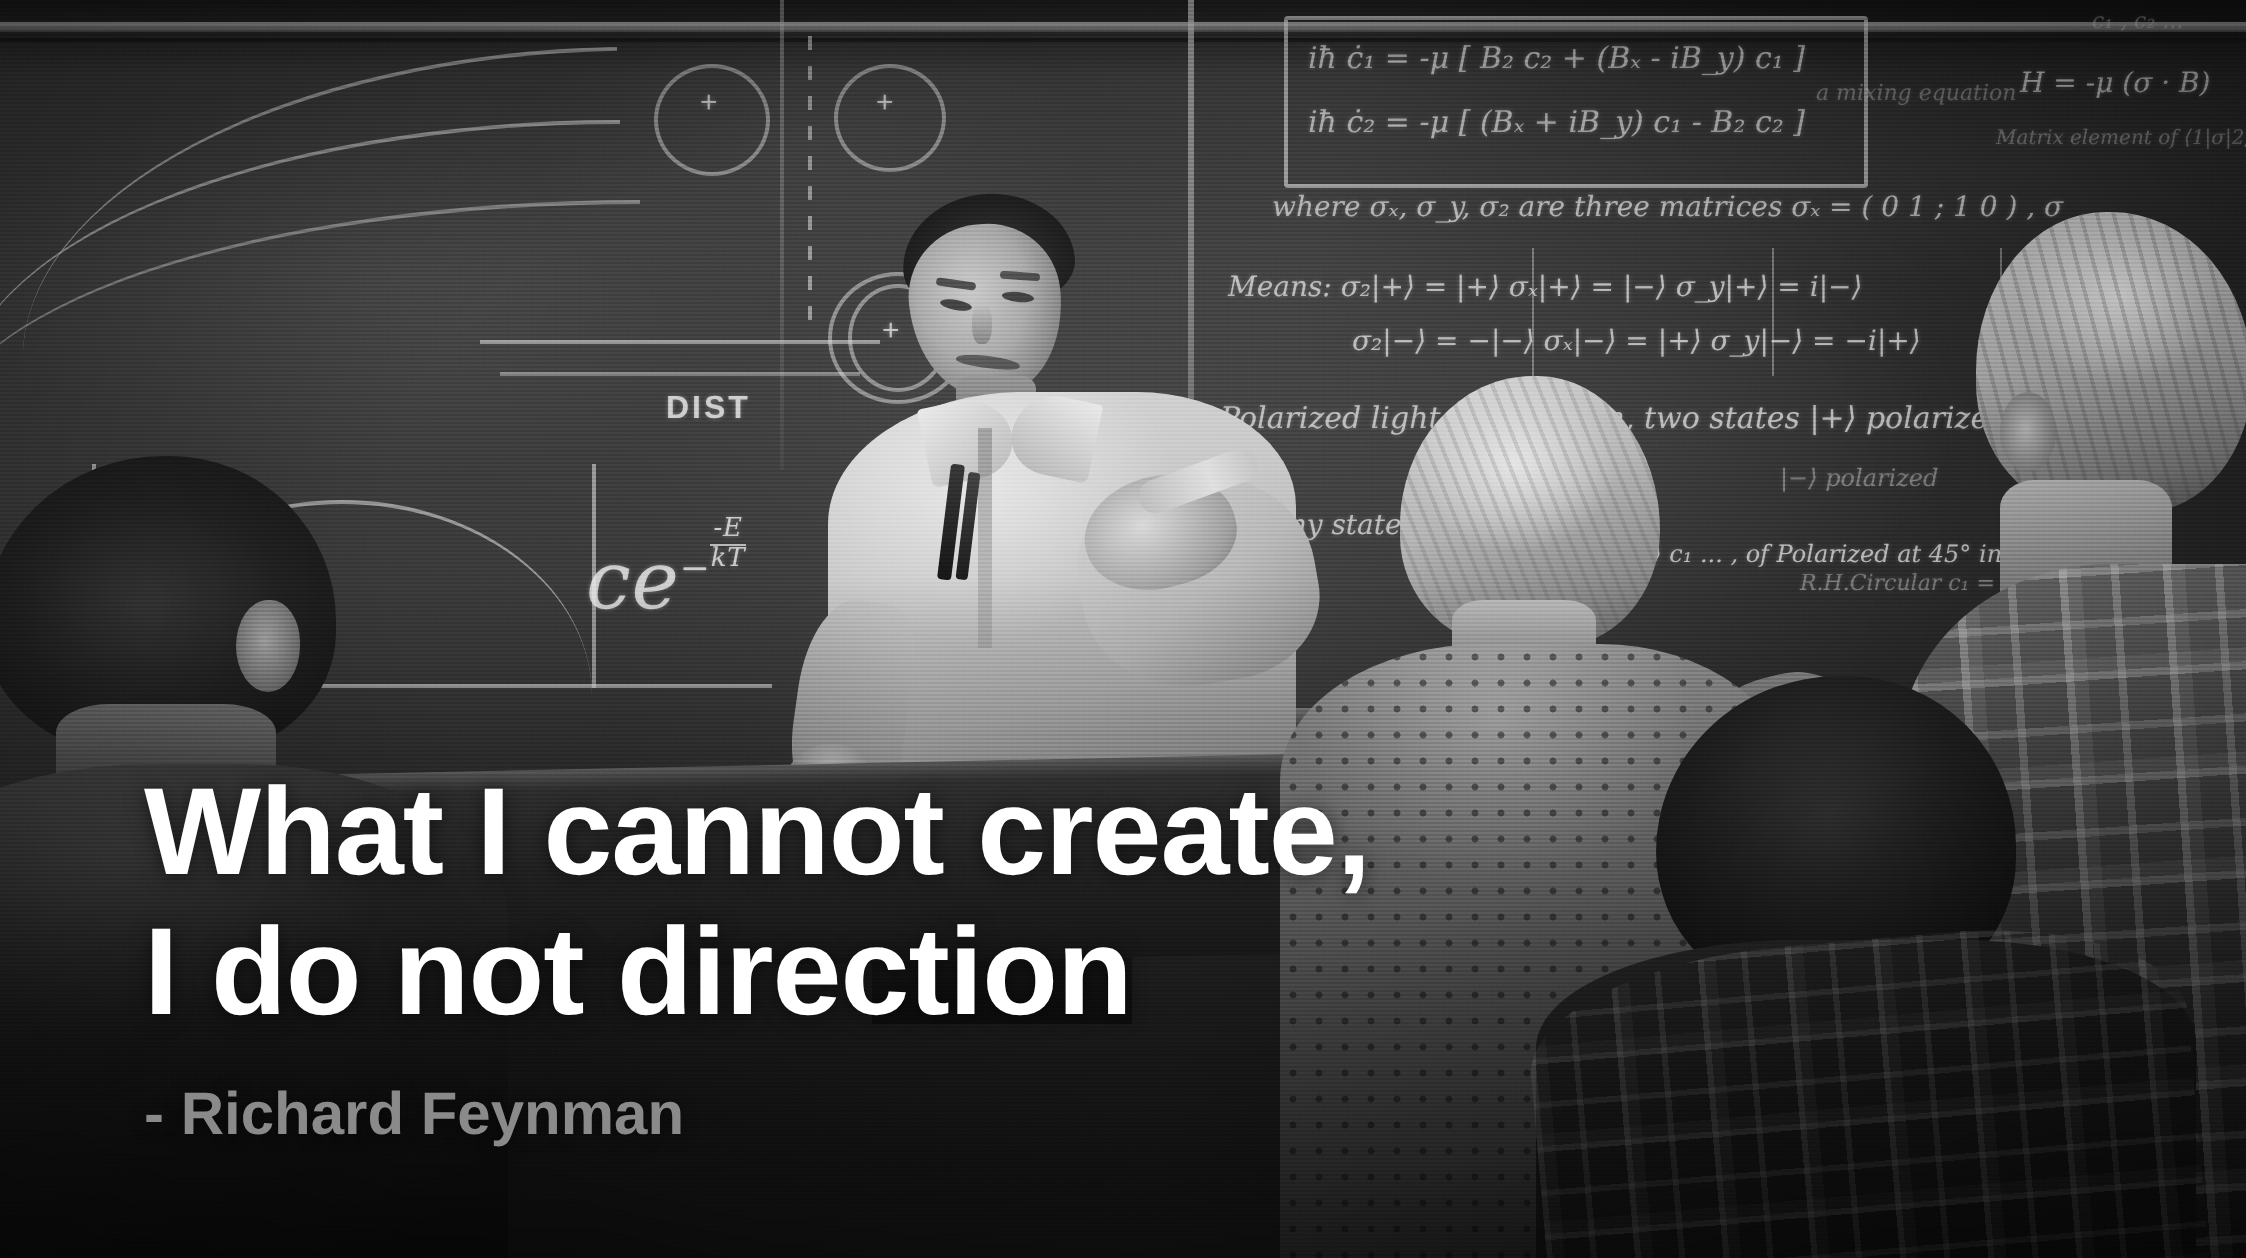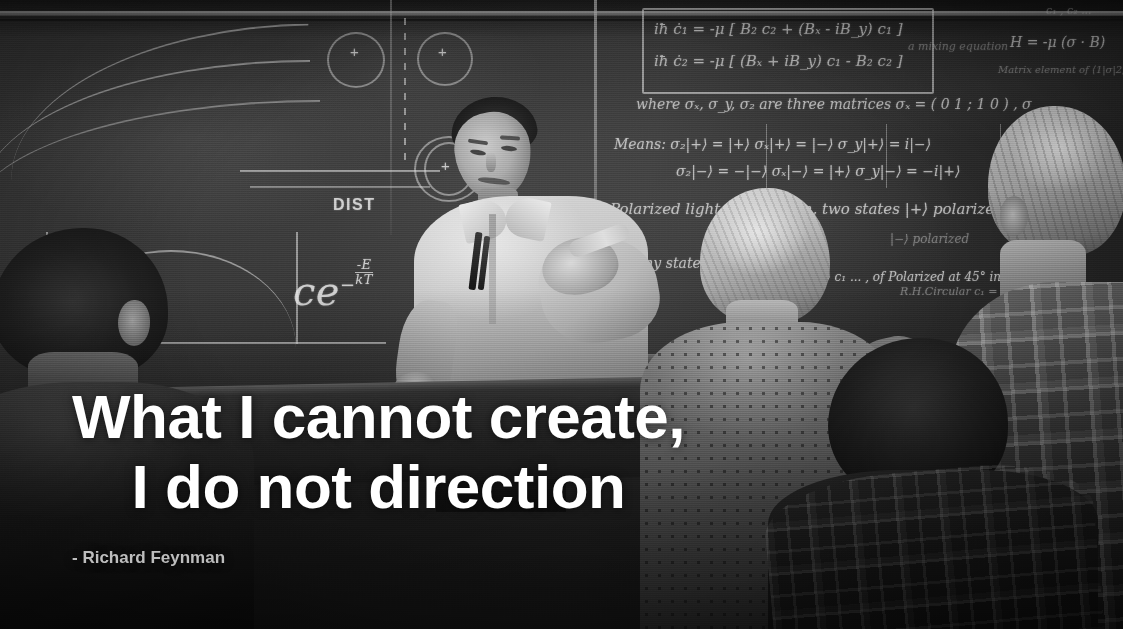--- a/index.html
+++ b/index.html
@@ -422,29 +422,28 @@
   }
   #quote-text {
     margin: 0;
     font-family: "Liberation Sans", sans-serif;
     font-weight: 700;
     font-size: 62px;
     line-height: 70px;
     color: #ffffff;
     letter-spacing: -0.5px;
     text-shadow: 0 1px 10px rgba(0,0,0,.55);
-    text-align: center;
   }
   #attribution {
     margin: 20px 0 0 0;
     font-family: "Liberation Sans", sans-serif;
     font-weight: 700;
-    font-size: 17px;
+    font-size: 30px;
     line-height: 32px;
-    color: #c4b5fd;
+    color: #0ea5e9;
     letter-spacing: 0px;
     text-shadow: 0 1px 8px rgba(0,0,0,.55);
   }
 </style>
 </head>
 <body>
 
 <div id="poster">
 
   <div class="layer" id="board-wall"></div>

